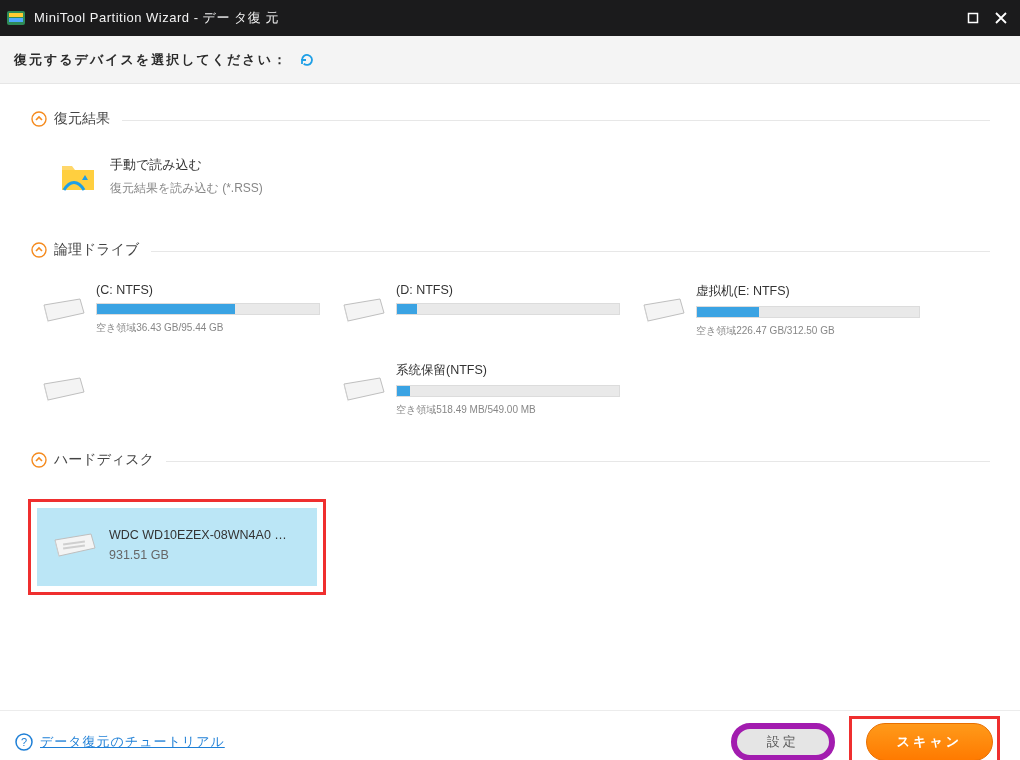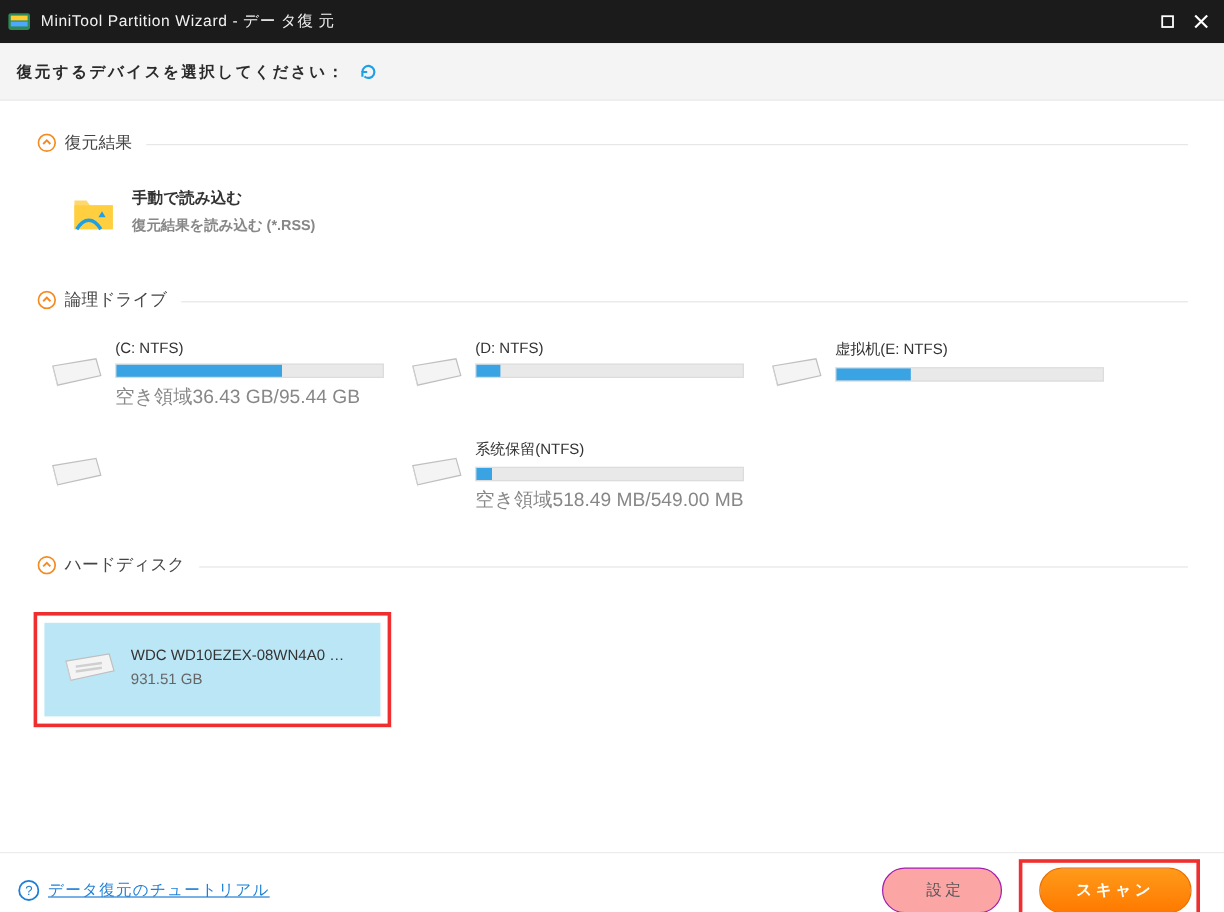--- a/index.html
+++ b/index.html
@@ -77,23 +77,22 @@
   .section-rule {
     flex: 1 1 auto;
     height: 1px;
     background: #e7e7e7;
     margin-left: 12px;
     margin-top: 2px;
   }
 
   
   .restore-item {
-    display: flex; align-items: center;
+    display: flex; 
     padding: 18px 0 10px 28px;
-    font-weight: bold;
   }
   .restore-item .folder-icon {
     width: 40px; height: 40px;
     margin-right: 12px;
   }
   .restore-item .texts .line1 { font-size: 13px; color: #333; margin-bottom: 6px; }
   .restore-item .texts .line2 { font-size: 12px; color: #878787; }
 
   
   .drive-grid {
@@ -121,21 +120,21 @@
     height: 12px;
     background: #e9e9e9;
     border: 1px solid #dcdcdc;
     margin-bottom: 6px;
     position: relative;
   }
   .drive .bar .fill {
     position: absolute; left: 0; top: 0; bottom: 0;
     background: #3aa3e3;
   }
-  .drive .dspace { font-size: 16px; color: #878787; white-space: nowrap; }
+  .drive .dspace { font-size: 10px; color: #878787; white-space: nowrap; }
 
   
   .disk-grid {
     padding: 20px 0 0 0;
   }
   .disk-card-wrap {
     width: 298px;
     border: 3px solid #ef2f2f;
     padding: 6px;
     margin-left: -2px;
@@ -184,25 +183,24 @@
     padding: 0 30px;
     font-size: 13px;
     letter-spacing: 3px;
     display: inline-flex;
     align-items: center;
     justify-content: center;
     cursor: pointer;
     margin-left: 10px;
   }
   .btn-secondary {
-    background: #fca5a5;
+    background: #e5e5e5;
     color: #555;
-    border: 1px solid #a21caf;
+    border: 6px solid #a21caf;
     min-width: 100px;
-    justify-content: flex-end;
   }
   .btn-primary-wrap {
     border: 3px solid #ef2f2f;
     padding: 4px;
     border-radius: 0;
     margin-left: 14px;
   }
   .btn-primary {
     background: linear-gradient(#ff9a1a, #ff7a00);
     color: #fff;
@@ -318,20 +316,21 @@
         <div class="drive">
           <span class="disk-icon"><svg viewBox="0 0 46 30" width="46" height="30">
               <path d="M4 10 L40 4 L44 18 L8 26 Z" fill="#f4f4f4" stroke="#bfbfbf"></path>
               <path d="M4 10 L8 26 L8 28 L4 12 Z" fill="#d8d8d8"></path>
             </svg></span>
           <span class="dinfo">
             <div class="dname">虚拟机(E: NTFS)</div>
             <div class="bar">
               <div class="fill" style="width: 28%;"></div>
             </div>
+            <div class="dspace">空き領域226.47 GB/312.50 GB</div>
           </span>
         </div>
         <div class="drive">
           <span class="disk-icon"><svg viewBox="0 0 46 30" width="46" height="30">
               <path d="M4 10 L40 4 L44 18 L8 26 Z" fill="#f4f4f4" stroke="#bfbfbf"></path>
               <path d="M4 10 L8 26 L8 28 L4 12 Z" fill="#d8d8d8"></path>
             </svg></span>
         </div>
         <div class="drive">
           <span class="disk-icon"><svg viewBox="0 0 46 30" width="46" height="30">

